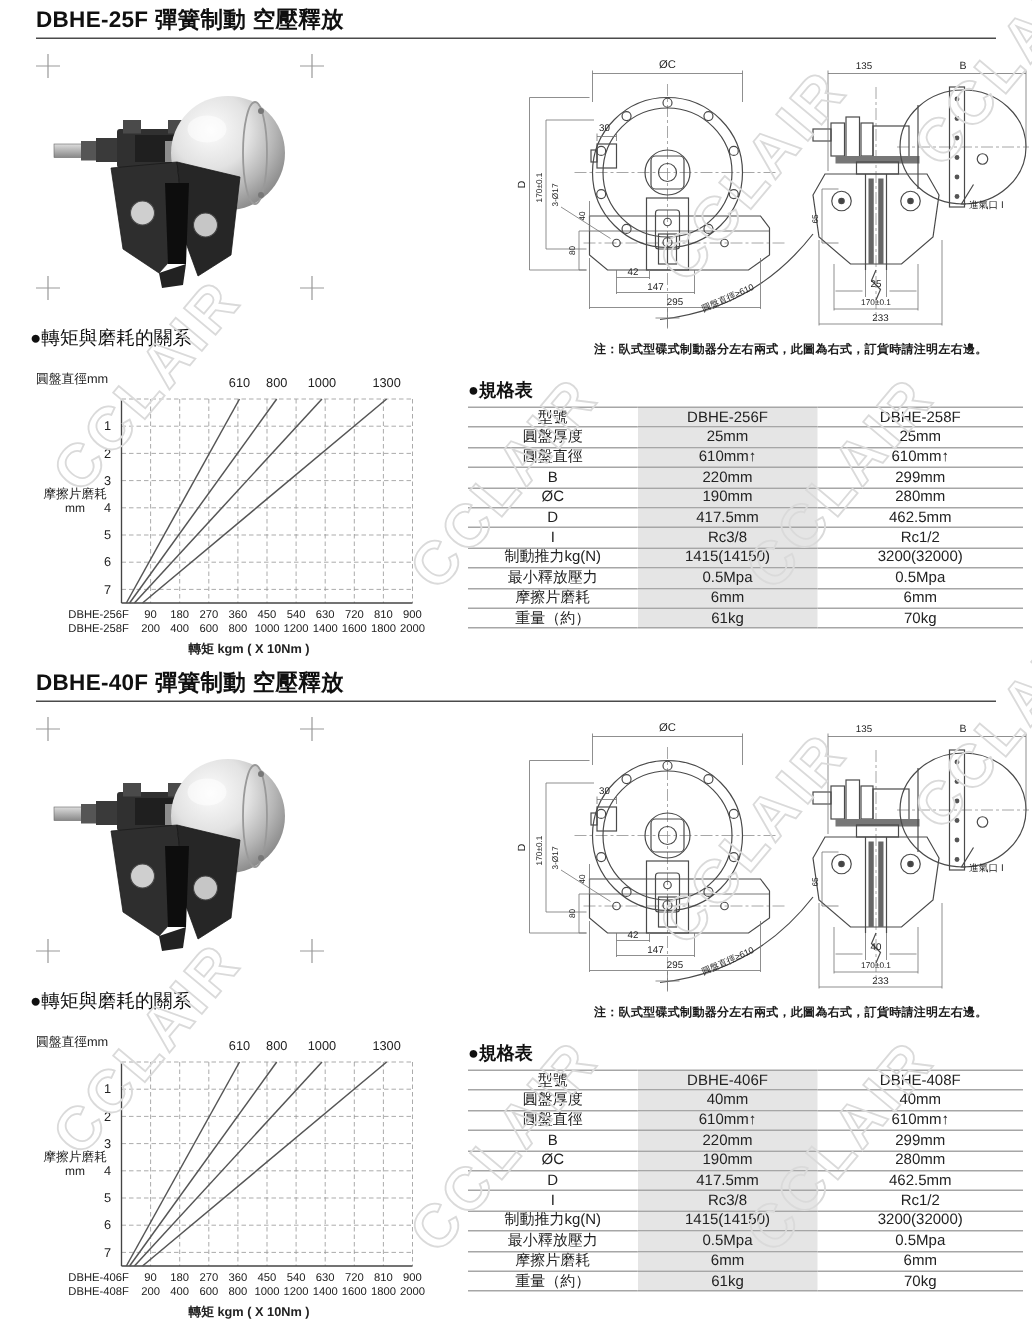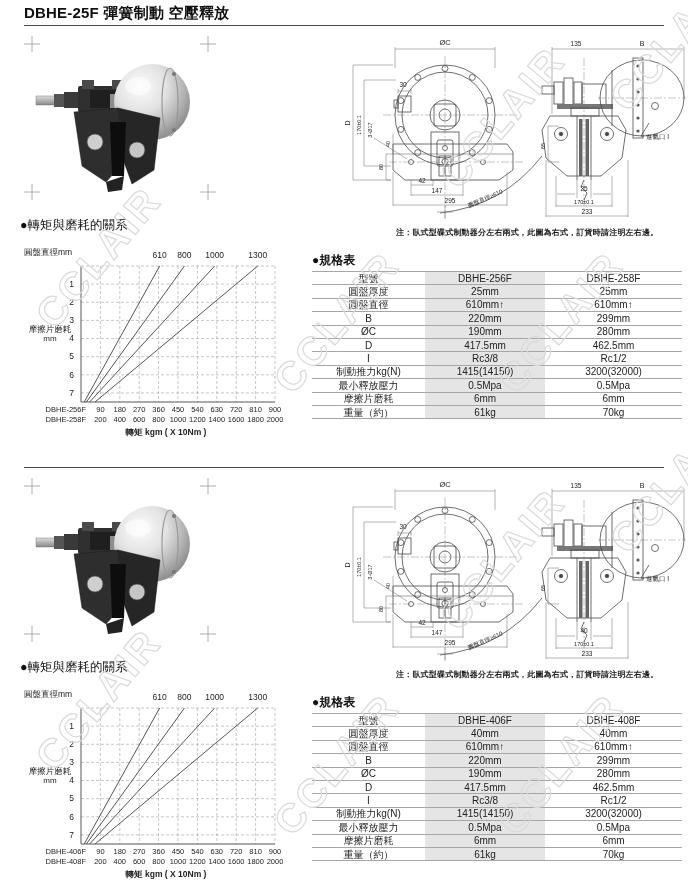--- a/index.html
+++ b/index.html
@@ -331,20 +331,21 @@
               <td class="lab">重量（約）</td>
               <td class="c shade">61kg</td>
               <td class="c">70kg</td>
             </tr>
           </tbody>
         </table>
       </div>
   </div>
 
   <div class="section" style="top:442px">
+    <div class="sec-title">DBHE-40F 彈簧制動 空壓釋放</div>
     <div class="rule"></div>
     <div class="photo">
   <svg viewBox="0 0 192 164" width="192" height="164">
     <defs>
       <radialGradient id="sph1" cx="35%" cy="30%" r="75%">
         <stop offset="0%" stop-color="#fcfcfc"></stop>
               <stop offset="45%" stop-color="#e2e2e2"></stop>
         <stop offset="75%" stop-color="#b5b5b5"></stop>
               <stop offset="100%" stop-color="#8a8a8a"></stop>
       </radialGradient>

